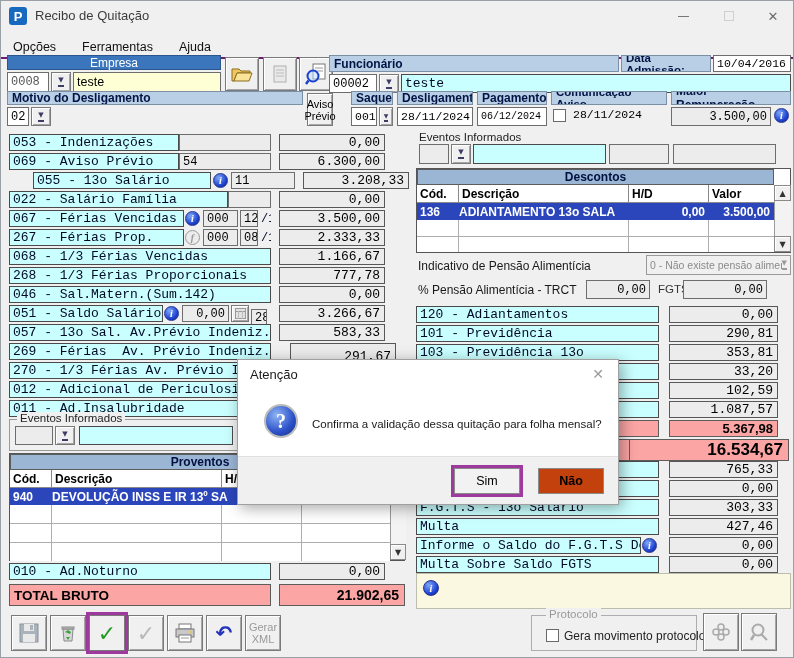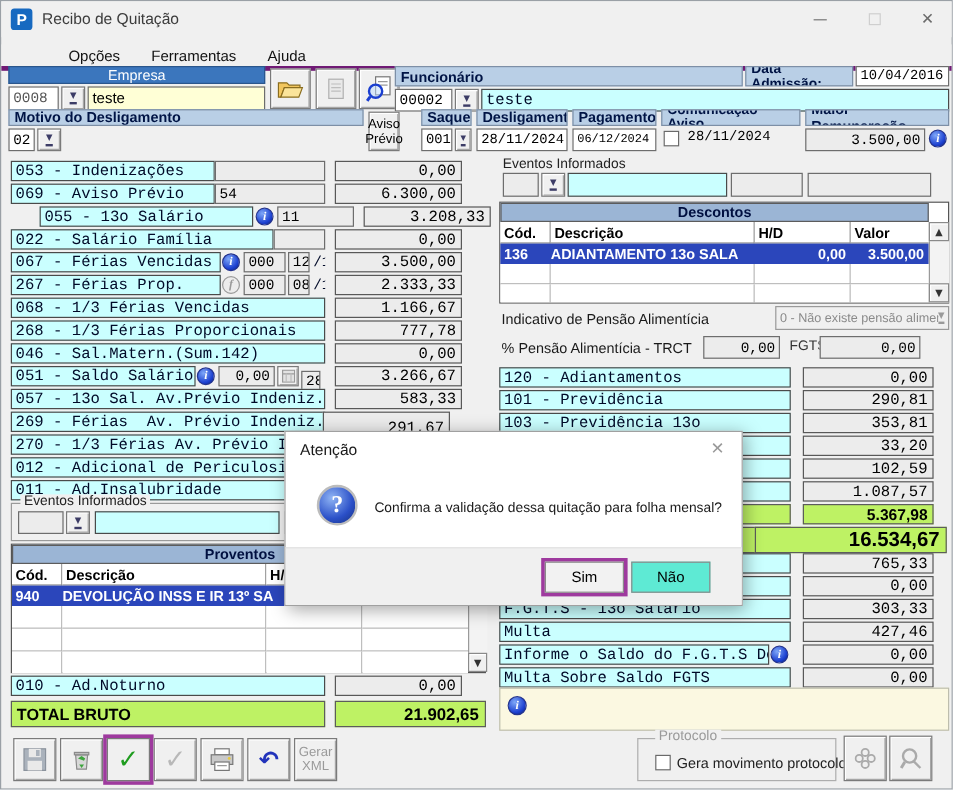--- a/index.html
+++ b/index.html
@@ -22,21 +22,21 @@
   .dg{display:inline-block;font-size:7px;line-height:7px;color:#3c3c66;border-bottom:2px solid #3c3c66;padding-bottom:1px;
       font-family:"DejaVu Sans",sans-serif;}
   .info{width:15px;height:15px;border-radius:50%;color:#fff;display:flex;align-items:center;justify-content:center;
         background:radial-gradient(circle at 35% 30%,#7fa8f8 0%,#1b3fd0 65%,#10246e 100%);
         border:1px solid #24348e;font:italic 700 10px "Liberation Serif",serif;}
   .infog{width:15px;height:15px;border-radius:50%;color:#9a9a9a;display:flex;align-items:center;justify-content:center;
         background:#ececec;border:1px solid #9a9a9a;font:italic 700 10px "Liberation Serif",serif;}
   .selrow{background:#2b46bb;color:#fff;font-weight:700;}
   .tband{background:#9bb5d5;border:1px solid #5c5c5c;color:#001040;font-weight:700;font-size:12px;
          display:flex;align-items:center;justify-content:center;}
-  .totband{background:#bef264;border:1px solid #5c5c5c;color:#000;font-weight:700;display:flex;align-items:center;}
+  .totband{background:#fca5a5;border:1px solid #5c5c5c;color:#000;font-weight:700;display:flex;align-items:center;}
   .hcell{font-weight:700;font-size:12px;color:#000;background:#fff;border-right:1px solid #8a8a8a;
          display:flex;align-items:center;padding:0 3px;overflow:hidden;}
   .ecell{border-right:1px solid #aeaeae;border-bottom:1px solid #aeaeae;background:#fff;}
   .sb{background:#f0f0f0;border:1px solid #8a8a8a;box-shadow:inset 1px 1px 0 #fff;display:flex;align-items:center;
       justify-content:center;font-family:"DejaVu Sans",sans-serif;font-size:8px;color:#333;}
   .menuitem{font-size:12.5px;color:#111;padding:3px 6px;}
   .annot{box-shadow:0 0 0 3px #9e3a9e;}
   .glyph{font-family:"DejaVu Sans",sans-serif;}
 </style>
 </head>
@@ -50,21 +50,21 @@
     <div class="abs" style="left:34px;top:7px;font-size:13px;color:#3c3c3c;">Recibo de Quitação</div>
     <div class="abs" style="left:660px;top:0;width:45px;height:30px;display:flex;align-items:center;justify-content:center;">
         <div style="width:11px;height:0;border-top:1.5px solid #777;"></div>
       </div>
     <div class="abs" style="left:705px;top:0;width:45px;height:30px;display:flex;align-items:center;justify-content:center;">
         <div style="width:10px;height:10px;border:1px solid #cfcfcf;"></div>
       </div>
     <div class="abs glyph" style="left:750px;top:0;width:44px;height:30px;display:flex;align-items:center;justify-content:center;font-size:13px;color:#6b6b6b;">✕</div>
   </div>
 
-  <div class="abs" style="left:0;top:36px;width:794px;height:22px;background:#f0f0f0;border-bottom:4px solid #701a75;display:flex;padding-left:44px;">
+  <div class="abs" style="left:0;top:36px;width:794px;height:22px;background:#f0f0f0;border-bottom:2px solid #701a75;display:flex;">
     <div class="menuitem" style="margin-left:6px;">Opções</div>
     <div class="menuitem" style="margin-left:14px;">Ferramentas</div>
     <div class="menuitem" style="margin-left:14px;">Ajuda</div>
   </div>
 
   <div class="abs bandc" style="left:6px;top:54px;width:214px;height:15px;background:#3b76bd;border:1px solid #2a568c;color:#fff;font-size:12px;display:flex;align-items:center;justify-content:center;">Empresa</div>
   <div class="abs wb mono" style="left:6px;top:71px;width:42px;height:20px;font-size:12px;color:#555;">0008</div>
   <div class="abs btn" style="left:50px;top:71px;width:20px;height:20px;">
       <span class="dg">▼</span>
     </div>
@@ -202,21 +202,21 @@
     <div class="gb mono abs" style="left:242px;top:4px;width:16px;height:17px;font-size:12px;">28</div>
     <div class="vb mono abs" style="left:270px;top:0;width:106px;height:17px;">3.266,67</div>
   </div>
 
   <div class="abs" style="left:8px;top:323px;width:377px;height:17px;">
     <div class="cy mono abs" style="left:0;top:0;width:262px;height:17px;">057 - 13o Sal. Av.Prévio Indeniz.</div>
     <div class="vb mono abs" style="left:270px;top:0;width:106px;height:17px;">583,33</div>
   </div>
   <div class="abs" style="left:8px;top:342px;width:377px;height:17px;">
     <div class="cy mono abs" style="left:0;top:0;width:262px;height:17px;">269 - Férias  Av. Prévio Indeniz.</div>
-    <div class="vb mono abs" style="left:260px;top:0;width:106px;height:27px;text-align:right;">291,67</div>
+    <div class="vb mono abs" style="left:281px;top:0;width:106px;height:27px;text-align:right;">291,67</div>
   </div>
   <div class="abs" style="left:8px;top:361px;width:377px;height:17px;">
     <div class="cy mono abs" style="left:0;top:0;width:262px;height:17px;">270 - 1/3 Férias Av. Prévio Indeniz.</div>
     <div class="vb mono abs" style="left:270px;top:0;width:106px;height:17px;"></div>
   </div>
   <div class="abs" style="left:8px;top:380px;width:377px;height:17px;">
     <div class="cy mono abs" style="left:0;top:0;width:262px;height:17px;">012 - Adicional de Periculosidade</div>
     <div class="vb mono abs" style="left:270px;top:0;width:106px;height:17px;"></div>
   </div>
   <div class="abs" style="left:8px;top:399px;width:377px;height:17px;">
@@ -402,17 +402,17 @@
     <div class="abs" style="left:12px;top:7px;font-size:13px;color:#1a1a1a;">Atenção</div>
     <div class="abs glyph" style="left:340px;top:0;width:40px;height:28px;display:flex;align-items:center;justify-content:center;font-size:14px;color:#9a9a9a;">✕</div>
     <div class="abs" style="left:26px;top:44px;width:34px;height:34px;border-radius:50%;border:2px solid #bcbcbc;
          background:radial-gradient(circle at 35% 30%,#8fb4f4 0%,#2b50c8 60%,#16307e 100%);
          color:#fff;display:flex;align-items:center;justify-content:center;
          font:700 20px 'Liberation Serif',serif;">?</div>
     <div class="abs" style="left:74px;top:58px;width:300px;font-size:11.5px;color:#1a1a1a;">Confirma a validação dessa quitação para folha mensal?</div>
     <div class="abs" style="left:0;top:96px;width:380px;height:48px;background:#f0f0f0;border-top:1px solid #e0e0e0;"></div>
     <div class="abs annot" style="left:216px;top:108px;width:66px;height:26px;background:#f2f2f2;border:1px solid #8a8a8a;
          display:flex;align-items:center;justify-content:center;font-size:12.5px;color:#000;">Sim</div>
-    <div class="abs" style="left:288px;top:108px;width:66px;height:26px;background:#5eead4;border:1px solid #8a8a8a;
-         display:flex;align-items:center;justify-content:center;font-size:12.5px;color:#000;">Não</div>
+    <div class="abs" style="left:300px;top:108px;width:66px;height:26px;background:#c2410c;border:1px solid #8a8a8a;
+         display:flex;align-items:center;justify-content:center;font-size:12.5px;color:#000;font-weight:bold;">Não</div>
   </div>
 
 </div>
 
 </body></html>

